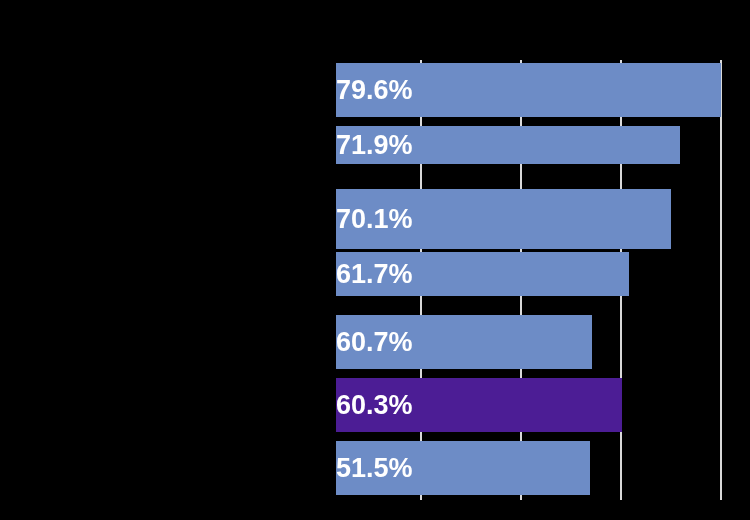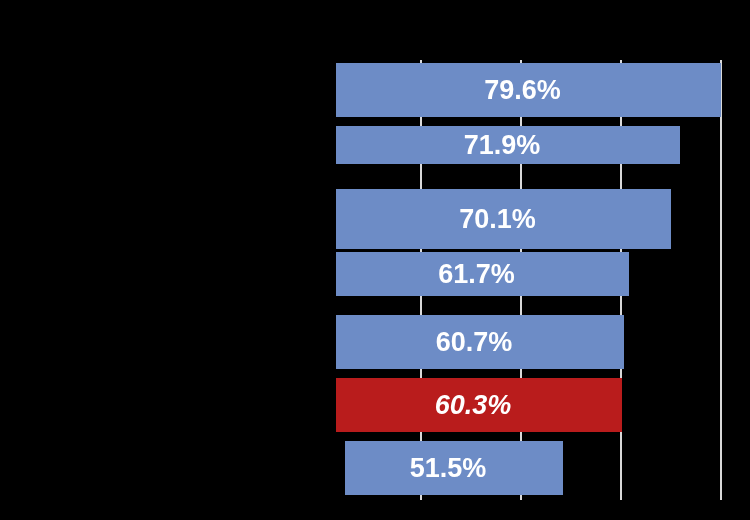--- a/index.html
+++ b/index.html
@@ -51,21 +51,21 @@
 
   .bar {
     position: absolute;
     left: 336px;
     top: 0;
     height: 54px;
     background: #6d8cc6;
     box-sizing: border-box;
     display: flex;
     align-items: center;
-    justify-content: center;
+    justify-content: flex-start;
   }
 
   .bar-label {
     color: #ffffff;
     font-size: 27px;
     font-weight: bold;
     line-height: 1;
     padding-right: 12px;
     white-space: nowrap;
     letter-spacing: 0px;
@@ -107,29 +107,29 @@
         <div class="bar" style="left: 336px; width: 335px; height: 60px; background: rgb(109, 140, 198);">
           <span class="bar-label" style="color: rgb(255, 255, 255);">70.1%</span>
         </div>
       </div>
       <div class="bar-row" style="top: 252px; height: 54px;">
         <div class="bar" style="left: 336px; width: 293px; height: 44px; background: rgb(109, 140, 198);">
           <span class="bar-label" style="color: rgb(255, 255, 255);">61.7%</span>
         </div>
       </div>
       <div class="bar-row" style="top: 315px; height: 54px;">
-        <div class="bar" style="left: 336px; width: 288px; height: 54px; background: rgb(109, 140, 198);">
+        <div class="bar" style="left: 336px; width: 256px; height: 54px; background: rgb(109, 140, 198);">
           <span class="bar-label" style="color: rgb(255, 255, 255);">60.7%</span>
         </div>
       </div>
       <div class="bar-row" style="top: 378px; height: 54px;">
-        <div class="bar" style="left: 336px; width: 286px; height: 54px; background: #b91c1c; font-style: italic;">
+        <div class="bar" style="left: 336px; width: 286px; height: 54px; background: #4c1d95;">
           <span class="bar-label" style="color: rgb(255, 255, 255);">60.3%</span>
         </div>
       </div>
       <div class="bar-row" style="top: 441px; height: 54px;">
-        <div class="bar" style="left: 345px; width: 218px; height: 54px; background: rgb(109, 140, 198);">
+        <div class="bar" style="left: 336px; width: 254px; height: 54px; background: rgb(109, 140, 198);">
           <span class="bar-label" style="color: rgb(255, 255, 255);">51.5%</span>
         </div>
       </div>
     </div>
 
 </div>
 
 </body></html>

